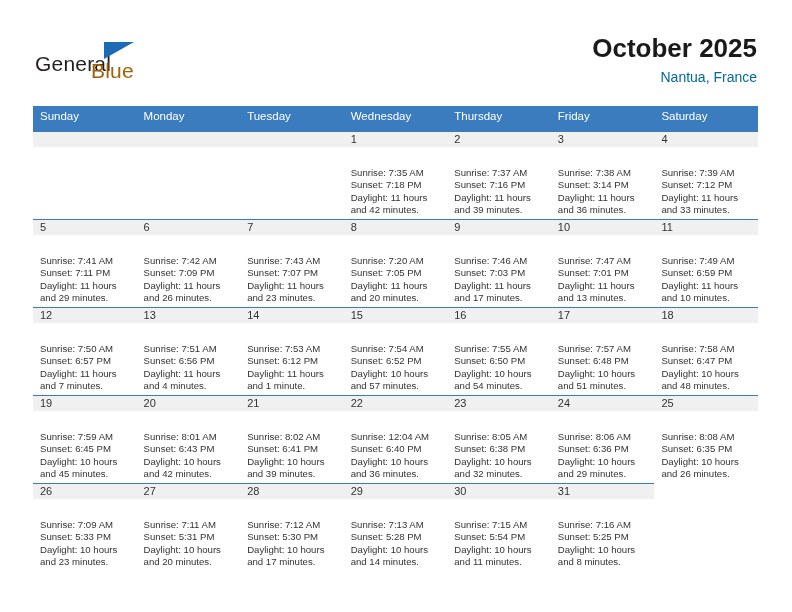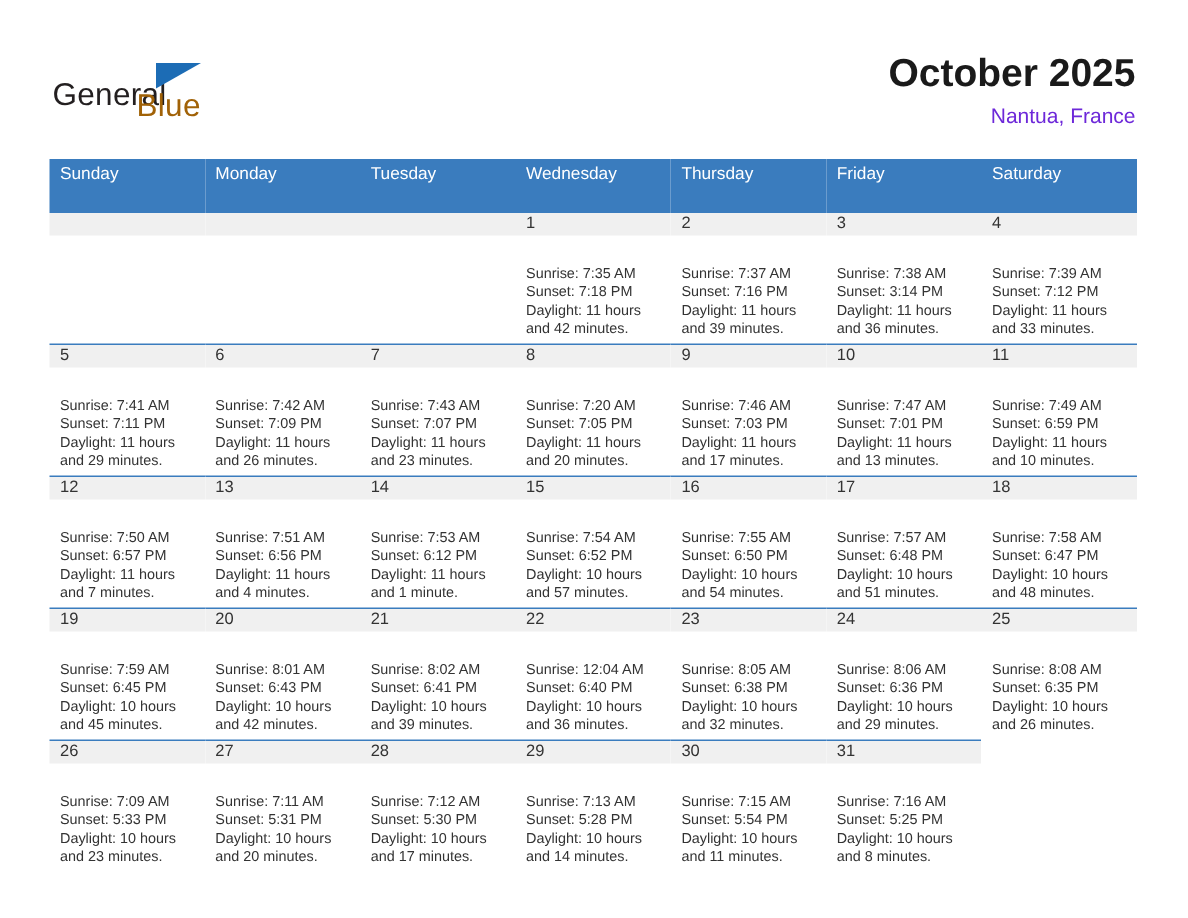--- a/index.html
+++ b/index.html
@@ -72,42 +72,42 @@
   }
   .cal-title {
     font-size: 26px;
     font-weight: bold;
     color: #1a1a1a;
     line-height: 30px;
     white-space: nowrap;
   }
   .cal-subtitle {
     font-size: 14px;
-    color: #6d28d9;
+    color: #0369a1;
     line-height: 18px;
     margin-top: 5px;
     white-space: nowrap;
   }
 
   
   .calendar {
     position: absolute;
     left: 33px;
     top: 106px;
     width: 725px;
     border-collapse: collapse;
     table-layout: fixed;
   }
   .calendar th {
     background: #3a7cbe;
     color: #ffffff;
     font-size: 11.5px;
     font-weight: normal;
     text-align: left;
-    padding: 4px 0 20px 7px;
+    padding: 4px 0 10px 7px;
     height: 19px;
     box-sizing: border-box;
     border: none;
   }
   .calendar td {
     vertical-align: top;
     padding: 0;
     width: 103.57px;
     border: none;
     border-top: 1.5px solid #3a7cbe;

